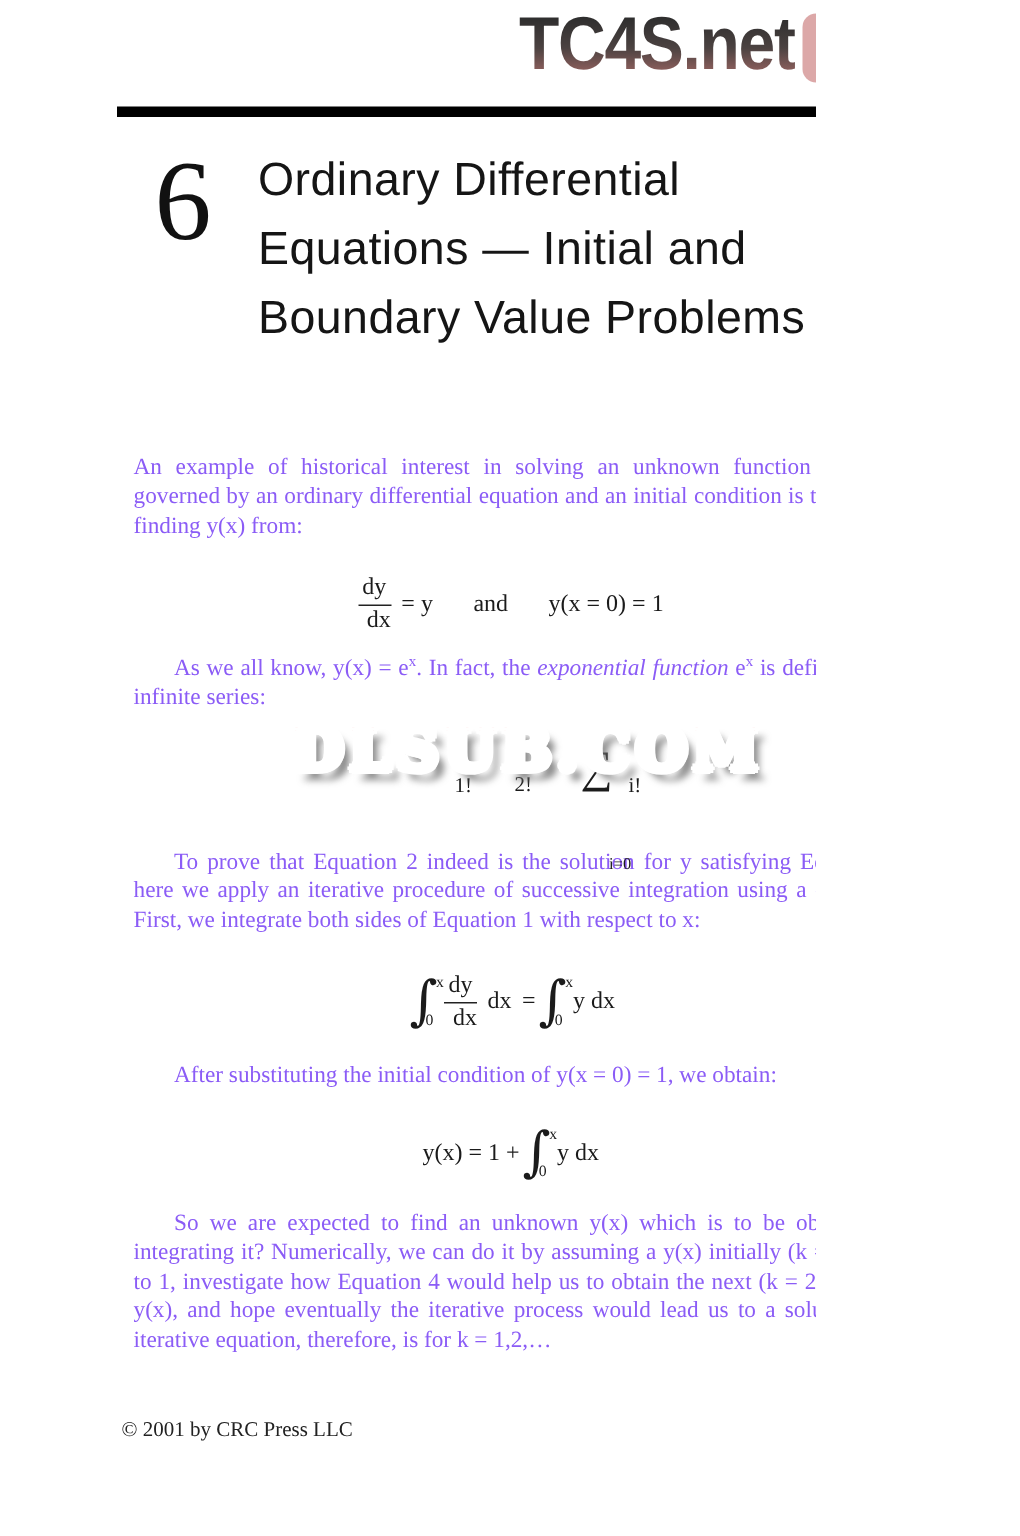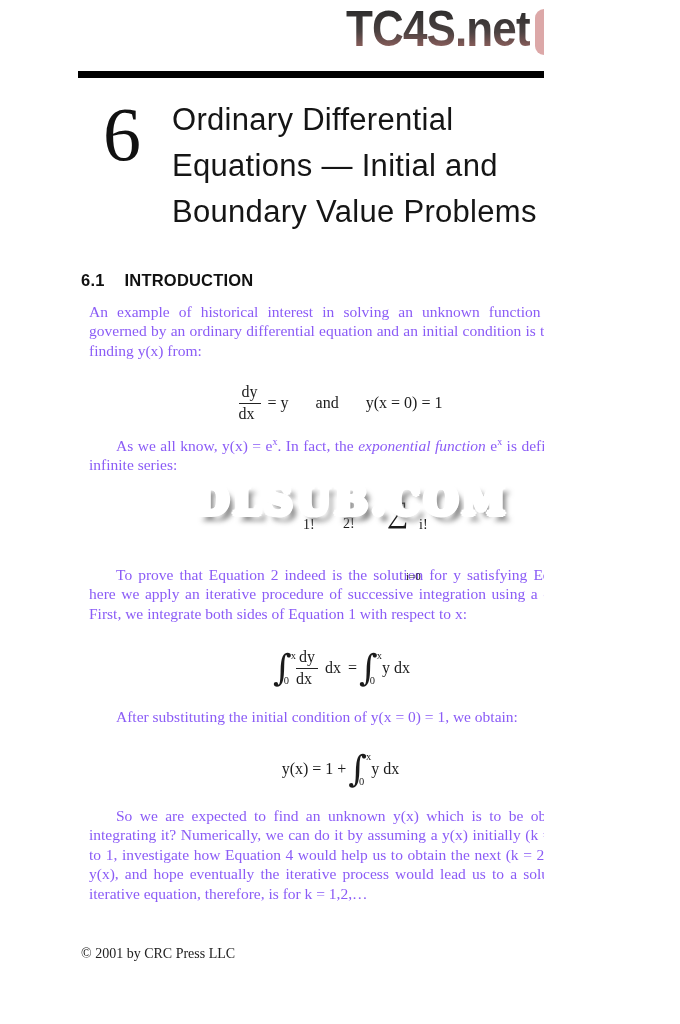--- a/index.html
+++ b/index.html
@@ -53,21 +53,21 @@
   .ital { font-style:italic;margin-top:32px; }
   sup.e-sup { font-size:10px; vertical-align:super; line-height:0; }
 
   
   .equation {
     position:absolute; left:82px; width:517px;
     display:flex; align-items:center; justify-content:center;
     font-size:16px; color:#1b1b1b;
   }
   .eq-label { position:absolute; right:2px; top:50%; transform:translateY(-50%); font-size:15.5px; }
-  .frac { display:inline-flex; flex-direction:column; align-items:flex-start; line-height:1.15; vertical-align:middle; }
+  .frac { display:inline-flex; flex-direction:column; align-items:flex-end; line-height:1.15; vertical-align:middle; }
   .frac .num { border-bottom:1.3px solid #222; padding:0 3px 1px; }
   .frac .den { padding-top:1px; }
   .sp-l { margin-left:7px; } .sp-and { margin:0 27px; }
   .intgrp { display:inline-flex; align-items:center; margin:0 2px; }
   .int-sign { font-family:"DejaVu Serif",serif; font-size:36px; line-height:1; font-weight:400; }
   .int-lims { display:inline-flex; flex-direction:column; justify-content:space-between; height:36px; font-size:10.5px; margin-left:-3px; }
   .int-lims .lt { position:relative; top:0px; left:2px; }
   .int-lims .lb { position:relative; bottom:0px; left:-5px; }
 
   
@@ -108,23 +108,20 @@
 
   <div class="tc4s">TC4S.net</div>
   <div class="edge-red"></div>
 
   <div class="rule"></div>
   <div class="chapter-num">6</div>
   <div class="chapter-title">Ordinary Differential
 Equations — Initial and
 Boundary Value Problems</div>
 
-  <div class="section-heading">
-    <span class="num">6.1</span><span>INTRODUCTION</span>
-  </div>
 
   <p class="para" style="top:302px;">An example of historical interest in solving an unknown function which is governed by an ordinary differential equation and an initial condition is the case of finding y(x) from:</p>
 
   <div class="equation" style="top:380px; height:46px;">
     <span class="frac">
       <span class="num">dy</span>
       <span class="den">dx</span>
     </span>
     <span class="sp-l">= y</span>
     <span class="sp-and">and</span>

